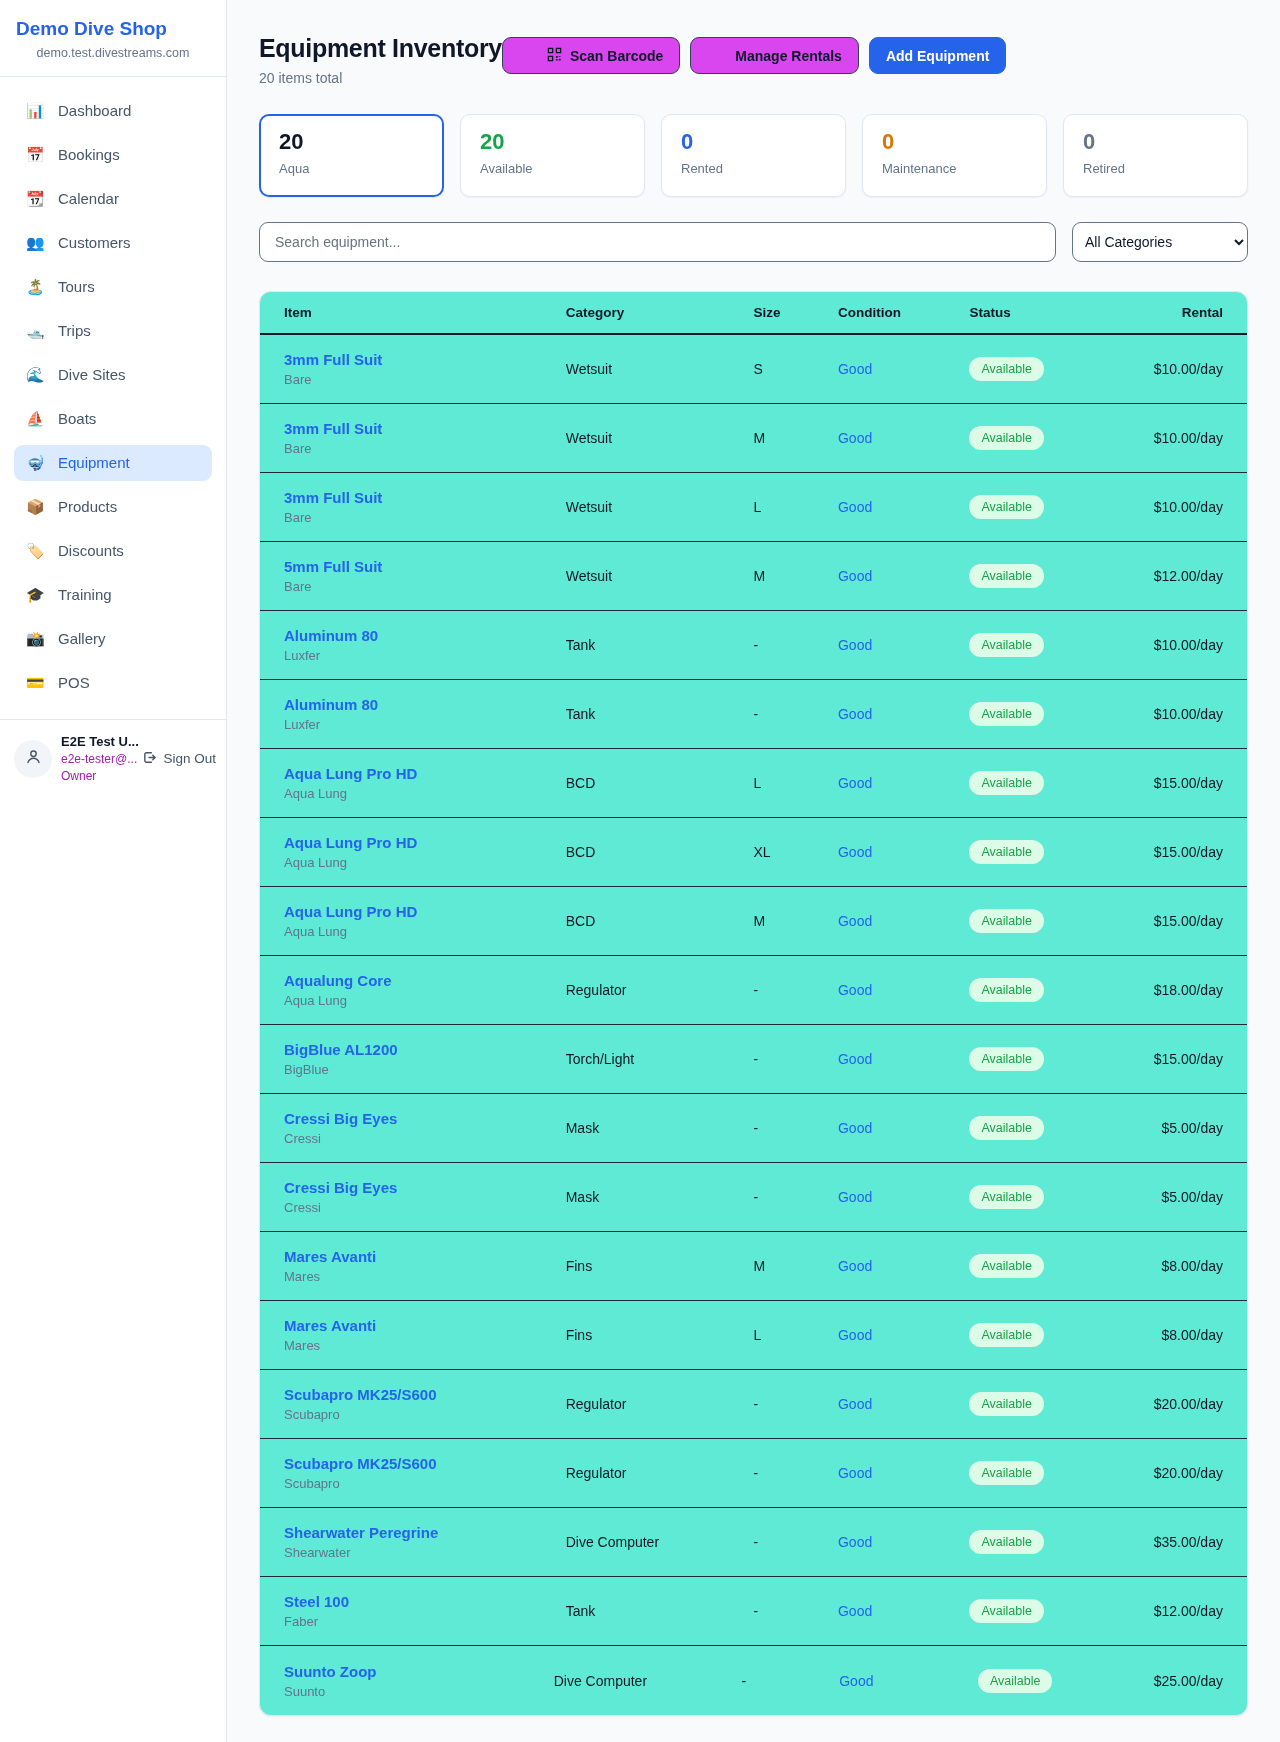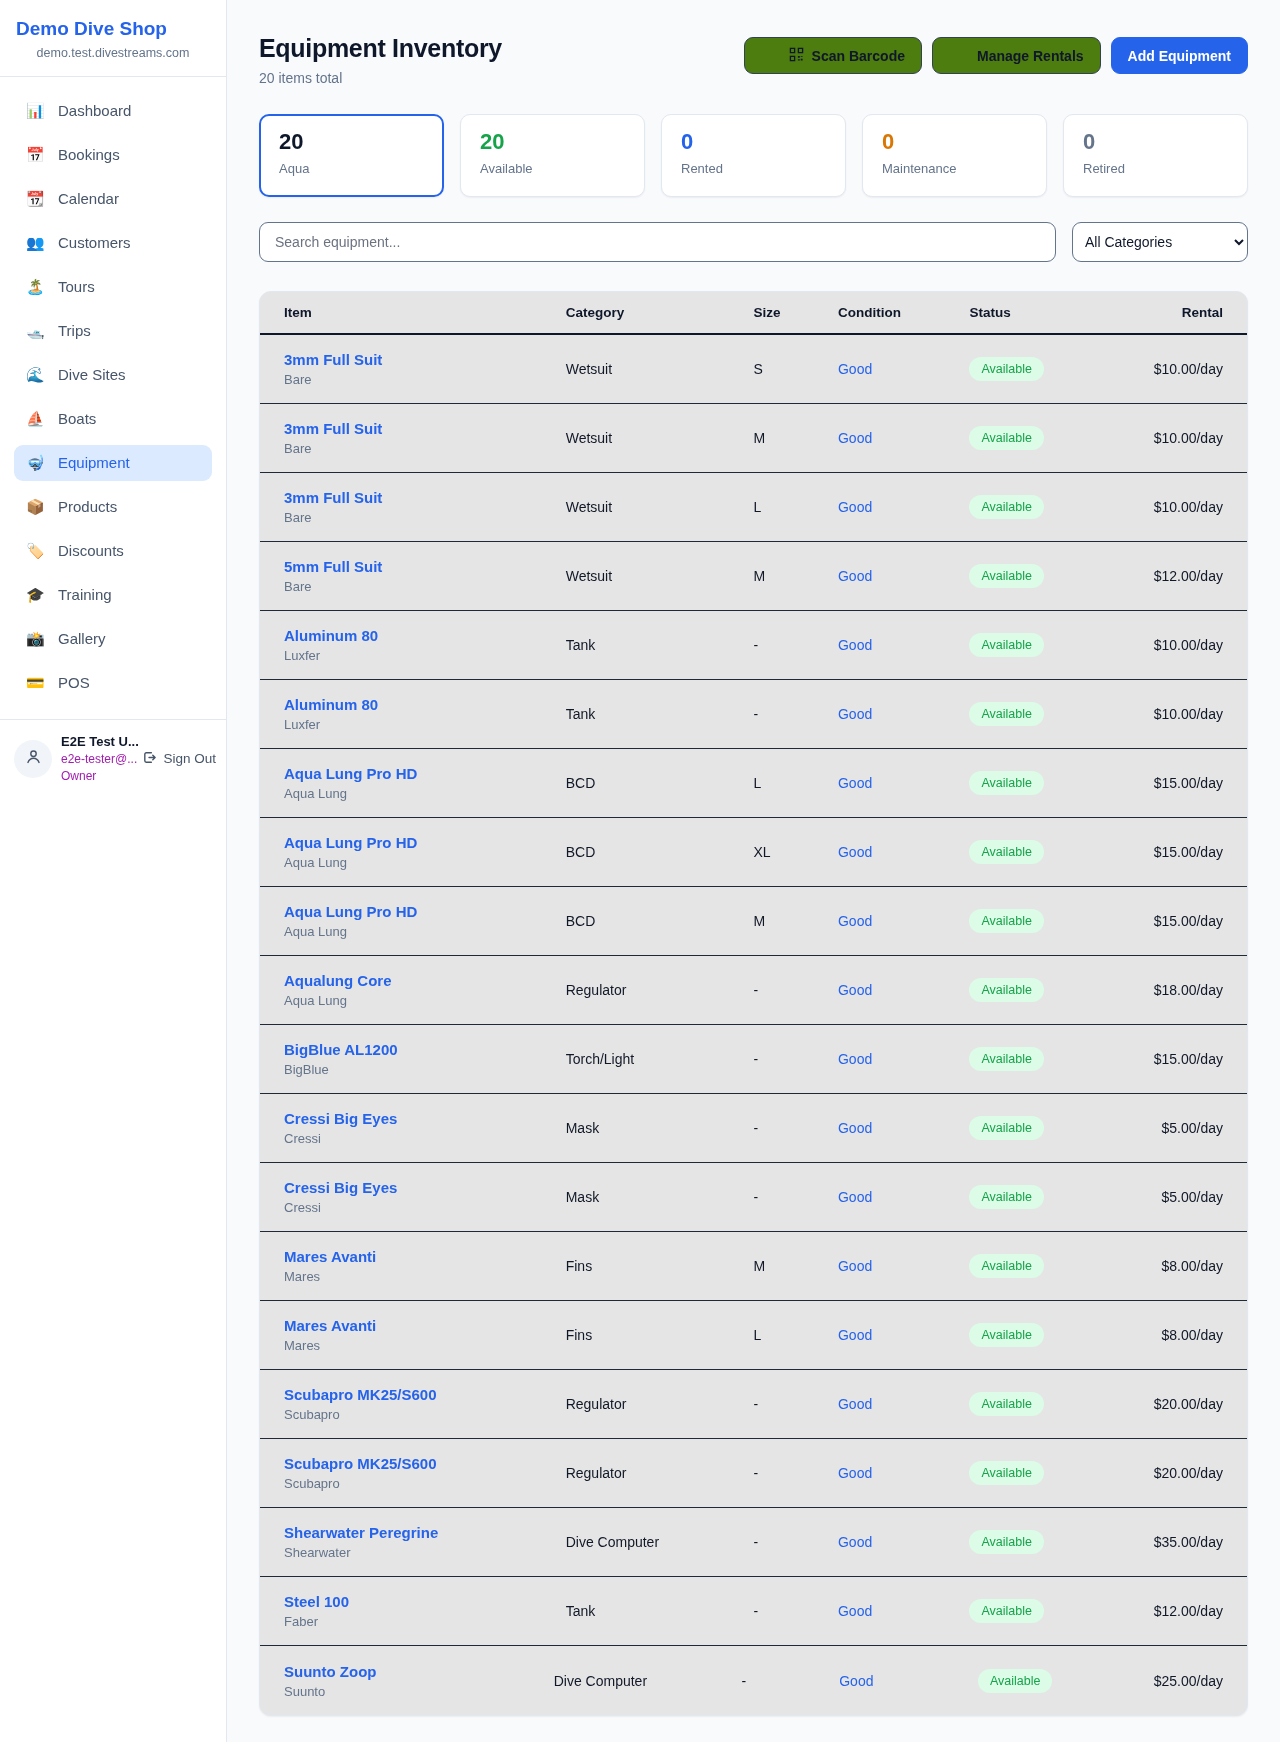--- a/index.html
+++ b/index.html
@@ -34,29 +34,29 @@
   .avatar { width:38px; height:38px; min-width:38px; border-radius:50%;
     background:#f1f5f9; display:flex; align-items:center; justify-content:center; }
   .user-meta { flex:1; min-width:0; }
   .user-name { font-weight:700; font-size:13px; color:#0f172a; white-space:nowrap; }
   .user-email, .user-role { font-size:12px; color:#a21caf; margin-top:3px; white-space:nowrap; }
   .signout { display:flex; align-items:center; gap:6px; color:#475569; font-size:13.5px;
     background:none; border:none; cursor:pointer; white-space:nowrap; font-family:inherit; padding:0; }
 
   
   .main { flex:1; padding:34px 32px 0 32px; }
-  .page-header { display:flex; justify-content:space-between; align-items:flex-start; margin-bottom:28px; }
+  .page-header { display:flex; align-items:flex-start; margin-bottom:28px; }
   .page-title { margin:0; font-size:25px; font-weight:800; color:#0f172a; letter-spacing:-0.3px; }
   .subtitle { color:#64748b; font-size:14px; margin-top:7px; }
   .header-actions { display:flex; gap:10px; align-items:center; margin-top:3px; }
   .btn {
     height:37px; padding:0 16px; border-radius:9px; font-size:14px; font-weight:600;
     display:inline-flex; align-items:center; gap:8px; cursor:pointer; font-family:inherit;
   }
-  .btn.outline { background:#4d7c0f; border:1px solid #334155; color:#0f172a;padding-left:44px; }
+  .btn.outline { background:#d946ef; border:1px solid #334155; color:#0f172a;padding-left:44px; }
   .btn.primary { background:#2563eb; border:1px solid #2563eb; color:#ffffff; }
 
   .stats { display:flex; gap:16px; margin-bottom:25px; }
   .stat-card {
     flex:1; background:#ffffff; border:1px solid #e2e8f0; border-radius:10px;
     padding:15px 19px; height:83px; box-shadow:0 1px 2px rgba(15,23,42,.06); cursor:pointer;
   }
   .stat-card.active { border:2px solid #2563eb; padding:14px 18px; }
   .stat-value { font-size:22px; font-weight:800; line-height:24px; }
   .stat-label { font-size:13px; color:#64748b; margin-top:7px; }
@@ -66,21 +66,21 @@
     flex:1; height:40px; border:1px solid #64748b; border-radius:9px; padding:0 15px;
     font-size:14px; font-family:inherit; background:#ffffff; color:#0f172a; outline:none;
   }
   .search-input::placeholder { color:#6b7280; }
   .category-select {
     width:176px; height:40px; border:1px solid #64748b; border-radius:9px;
     background:#ffffff; font-size:14px; font-family:inherit; padding:0 8px; color:#0f172a; cursor:pointer;
   }
 
   .table-card {
-    background:#e5e5e5; border:1px solid #e2e8f0; border-radius:12px;
+    background:#5eead4; border:1px solid #e2e8f0; border-radius:12px;
     box-shadow:0 1px 2px rgba(15,23,42,.06); overflow:hidden;
   }
   .thead {
     display:flex; align-items:center; height:43px; padding:0 24px;
     border-bottom:2px solid #0f172a; font-size:13.5px; font-weight:700; color:#0f172a;
   }
   .trow { display:flex; align-items:center; height:69px; padding:0 24px; border-bottom:1px solid #1f2937; }
   .trow:last-child { border-bottom:none;gap:24px; }
   .col-item { width:30%; } .col-category { width:20%; } .col-size { width:9%; }
   .col-condition { width:14%; } .col-status { width:14%; }

